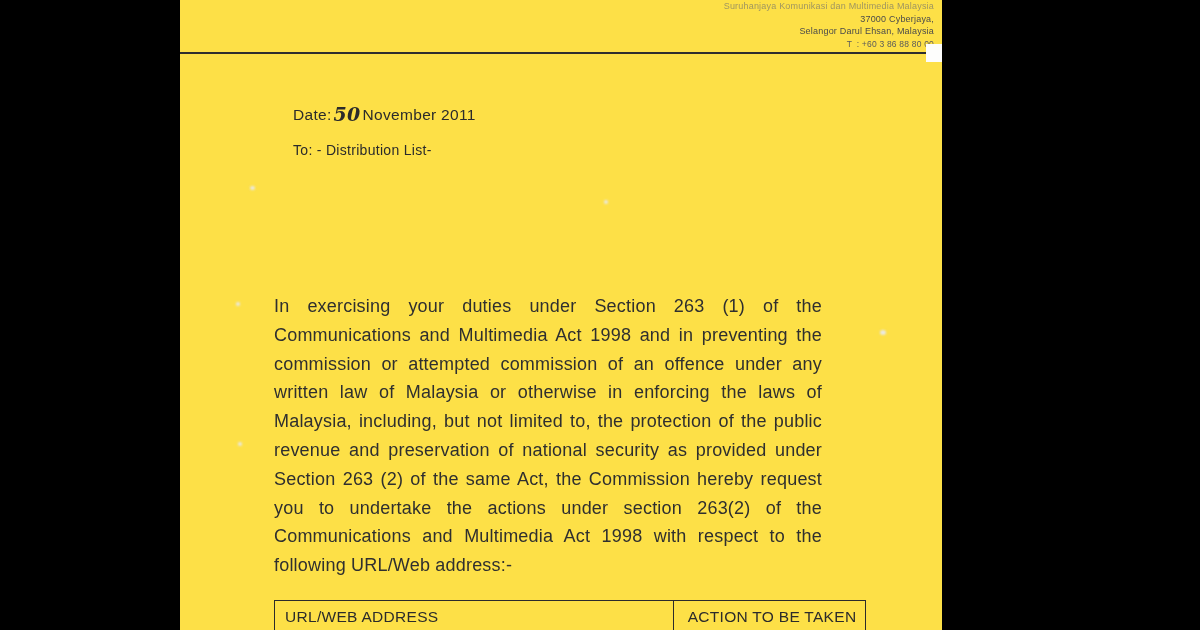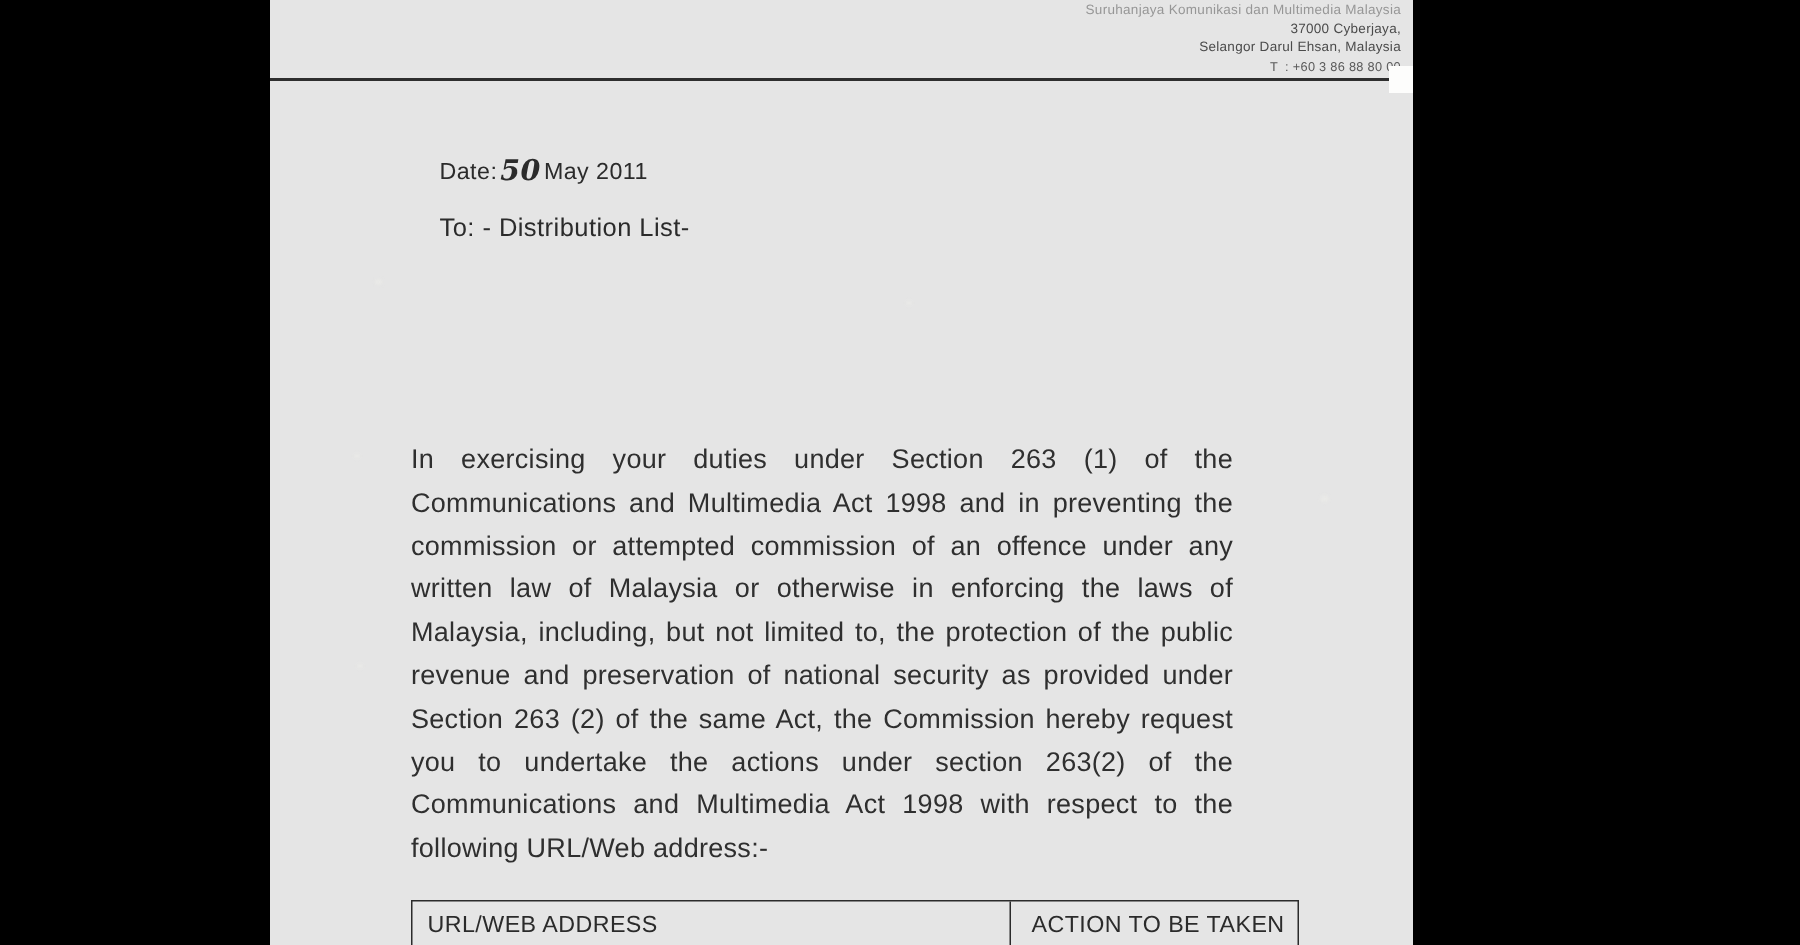--- a/index.html
+++ b/index.html
@@ -19,21 +19,21 @@
     height: 630px;
     background: #000000;
   }
   
   #page {
     position: absolute;
     left: 180px;
     top: 0;
     width: 762px;
     height: 630px;
-    background: #e5e5e5;
+    background: #fde047;
     overflow: hidden;
   }
   
   .blotch {
     position: absolute;
     background: #e9e9e7;
     border-radius: 50%;
     filter: blur(1px);
   }
   
@@ -109,21 +109,21 @@
     font-size: 19px;
     font-style: italic;
     font-weight: 700;
     padding: 0 2px;
     position: relative;
     top: 1px;
   }
   #toline {
     left: 113px;
     top: 142px;
-    font-size: 17px;
+    font-size: 14px;
     letter-spacing: .3px;
     white-space: nowrap;
   }
   #title {
     left: 108px;
     top: 234px;
     width: 548px;
     font-size: 15.5px;
     font-weight: 700;
     line-height: 21px;
@@ -186,21 +186,21 @@
           <span class="k">T</span><span>: +60 3 86 88 80 00</span>
         </div>
       </div>
     </div>
 
     <div id="rule"></div>
     <div id="rule-gap"></div>
 
 
     <div class="doc-text" id="dateline">
-      <span>Date:</span><span class="hand">50</span><span>May 2011</span>
+      <span>Date:</span><span class="hand">50</span><span>November 2011</span>
     </div>
 
     <div class="doc-text" id="toline">To: - Distribution List-</div>
 
 
     <div class="doc-text" id="body">In exercising your duties under Section 263 (1) of the Communications and Multimedia Act 1998 and in preventing the commission or attempted commission of an offence under any written law of Malaysia or otherwise in enforcing the laws of Malaysia, including, but not limited to, the protection of the public revenue and preservation of national security as provided under Section 263 (2) of the same Act, the Commission hereby request you to undertake the actions under section 263(2) of the Communications and Multimedia Act 1998 with respect to the following URL/Web address:-</div>
 
     <div id="table">
       <div class="cell c1">URL/WEB ADDRESS</div>
       <div class="cell c2">ACTION TO BE TAKEN</div>

